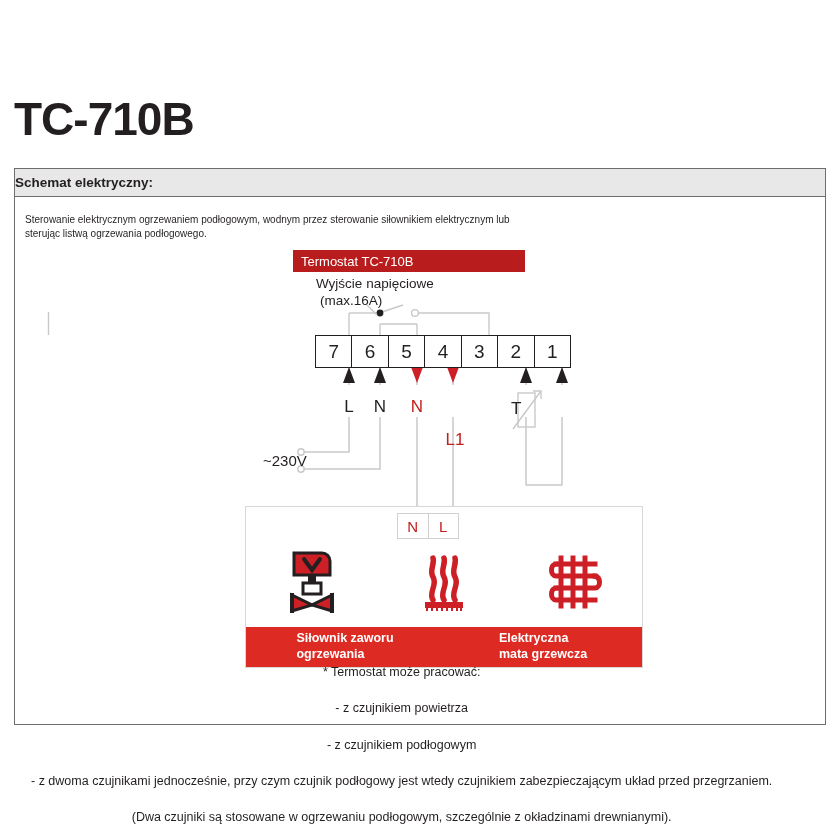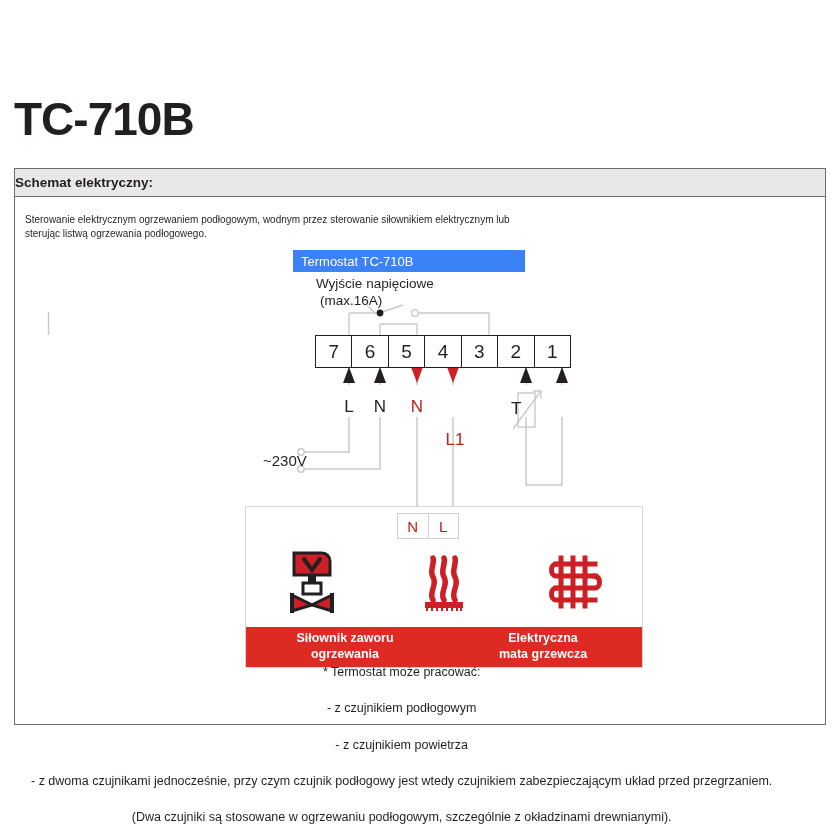--- a/index.html
+++ b/index.html
@@ -42,21 +42,21 @@
   #diagram {
     position:absolute; left:0; top:0; width:812px; height:557px;
     pointer-events:none;
   }
   #diagram-layer { position:absolute; left:0; top:0; width:812px; height:557px; }
 
   
   .therm-title {
     position:absolute; left:278px; top:81px;
     width:232px; height:22px;
-    background:#3b82f6; color:#ffffff;
+    background:#b91c1c; color:#ffffff;
     font-size:13px; display:flex; align-items:center;
     padding-left:8px;
   }
   .therm-out1 {
     position:absolute; left:288px; top:107px;
     font-size:13.5px; white-space:nowrap;margin-left:13px;
   }
   .therm-out2 {
     position:absolute; left:305px; top:124px;
     font-size:13.5px; white-space:nowrap;
@@ -124,21 +124,21 @@
     flex:1 1 0; display:flex; align-items:center; justify-content:center;
   }
 
   #caption-row {
     position:absolute; left:231px; top:458px;
     width:396px; height:40px;
     background:#dd2a22; display:flex;
   }
   #caption-row .cap {
     flex:1 1 0; display:flex; align-items:center; justify-content:center;
-    text-align:center; color:#ffffff; font-weight:bold;
+    text-align:left; color:#ffffff; font-weight:bold;
     font-size:12.5px; line-height:1.25; padding:16px 2px;
   }
 
   
   #footnotes {
     position:absolute; left:16px; top:476px;
     font-size:12.5px; line-height:1.45;
     white-space:pre-line;
   }
   #footnotes div { white-space:nowrap;text-align:center; }
@@ -336,20 +336,20 @@
       <div class="cap">
         <span>
           <span>Elektryczna</span><br>
           <span>mata grzewcza</span>
         </span>
       </div>
     </div>
 
     <div id="footnotes">
       <div>* Termostat może pracować:</div>
+      <div>- z czujnikiem powietrza</div>
       <div>- z czujnikiem podłogowym</div>
-      <div>- z czujnikiem powietrza</div>
       <div>- z dwoma czujnikami jednocześnie, przy czym czujnik podłogowy jest wtedy czujnikiem zabezpieczającym układ przed przegrzaniem.</div>
       <div>(Dwa czujniki są stosowane w ogrzewaniu podłogowym, szczególnie z okładzinami drewnianymi).</div>
     </div>
 
   </div>
 </div>
 
 </body></html>

